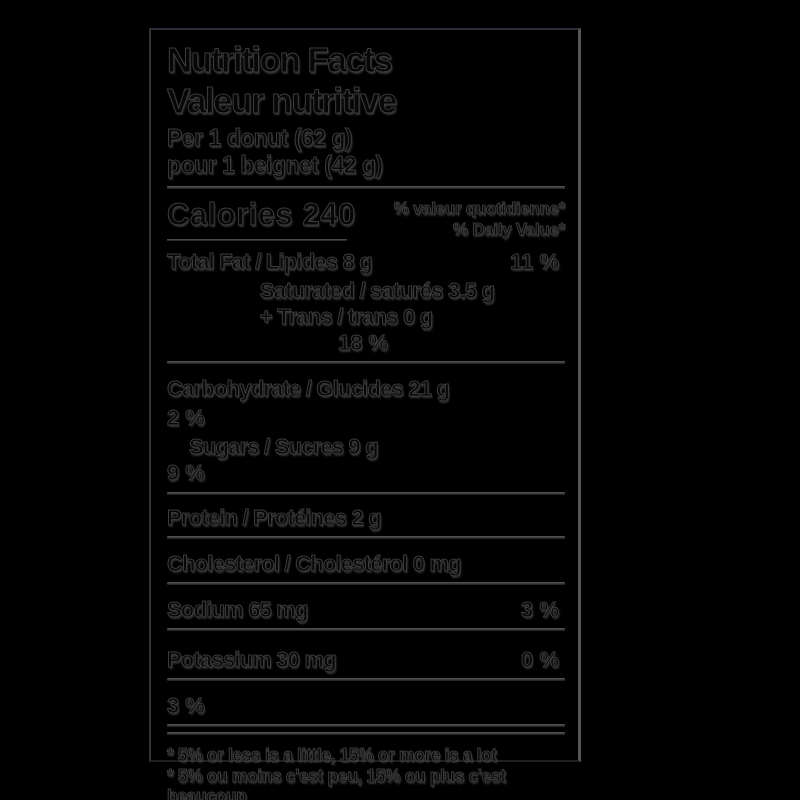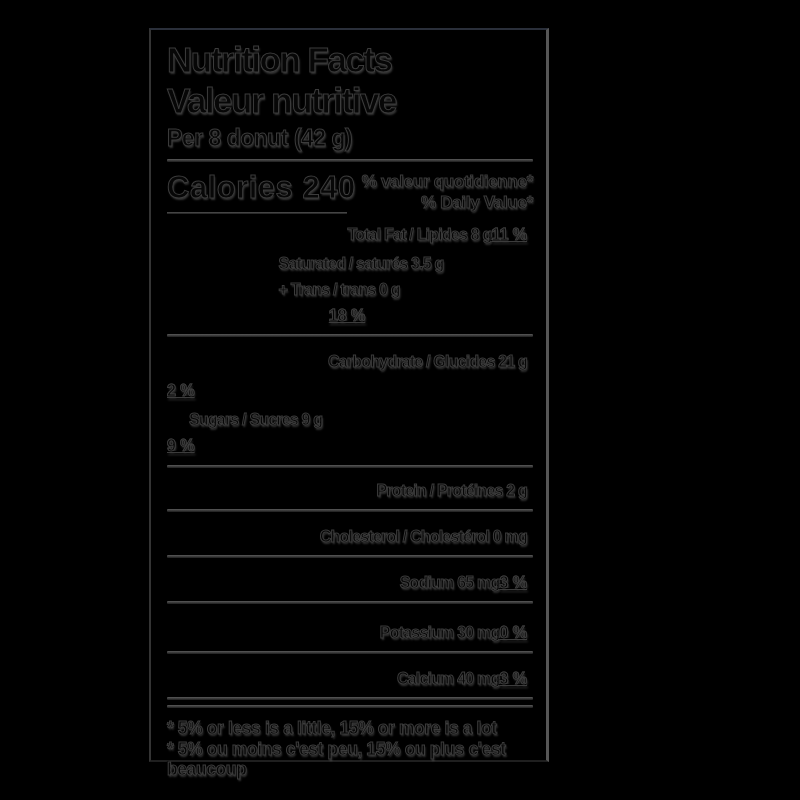--- a/index.html
+++ b/index.html
@@ -16,21 +16,21 @@
     position: relative;
     width: 800px;
     height: 800px;
     background: #000000;
   }
 
   .label-box {
     position: absolute;
     left: 149px;
     top: 28px;
-    width: 400px;
+    width: 432px;
     height: 734px;
     box-sizing: border-box;
     border-style: solid;
     border-width: 2px 3px 2px 2px;
     border-color: #2a2f3a #565656 #1f1f1f #343434;
     padding: 9px 13px 8px 16px;
     font-weight: bold;
   }
 
   
@@ -79,33 +79,32 @@
   }
   .dv-head {
     text-align: right;
     font-size: 17px;
     line-height: 21px;
     letter-spacing: -0.3px;
   }
 
   .nrow {
     display: flex;
-    justify-content: flex-end;
+    justify-content: space-between;
     align-items: flex-start;
-    font-size: 16px;
+    font-size: 22px;
     line-height: 26px;
     letter-spacing: -0.8px;
   }
   .nrow.group { align-items: center; }
   .sub { padding-left: 22px; }
   .pct {
     letter-spacing: 0;
     white-space: nowrap;
     padding-right: 6px;
-    text-decoration: underline;
   }
 
   .mt-fat   { margin-top: 8px; }
   .mt-2     { margin-top: 3px; flex-direction: column; }
   .mt-carb  { margin-top: 12px; }
   .mt-prot  { margin-top: 10px; }
   .mt-chol  { margin-top: 12px; }
   .mt-sod   { margin-top: 12px; }
   .mt-pot   { margin-top: 16px; }
   .mt-cal   { margin-top: 12px; }
@@ -124,21 +123,22 @@
 </style>
 </head>
 <body>
 
 <div class="stage">
   <div class="label-box">
 
     <div class="title emb">Nutrition Facts</div>
     <div class="title emb">Valeur nutritive</div>
 
-    <div class="serving emb first">Per 8 donut (42 g)</div>
+    <div class="serving emb first">Per 1 donut (62 g)</div>
+    <div class="serving emb">pour 1 beignet (42 g)</div>
 
     <div class="rule r-header"></div>
 
     <div class="cal-row">
       <div>
         <div class="calories emb">Calories 240</div>
         <div class="cal-underline"></div>
       </div>
       <div>
         <div class="dv-head emb">% valeur quotidienne*</div>
@@ -197,21 +197,20 @@
     <div class="rule r-tight"></div>
 
     <div class="nrow mt-pot">
       <span class="emb">Potassium 30 mg</span>
       <span class="emb pct">0 %</span>
     </div>
 
     <div class="rule r-tight"></div>
 
     <div class="nrow mt-cal">
-      <span class="emb">Calcium 40 mg</span>
       <span class="emb pct">3 %</span>
     </div>
 
     <div class="rule r-tight"></div>
 
 
     <div class="rule r-tight"></div>
 
     <div class="footnotes">
       <div class="footnote emb">* 5% or less is a little, 15% or more is a lot</div>

